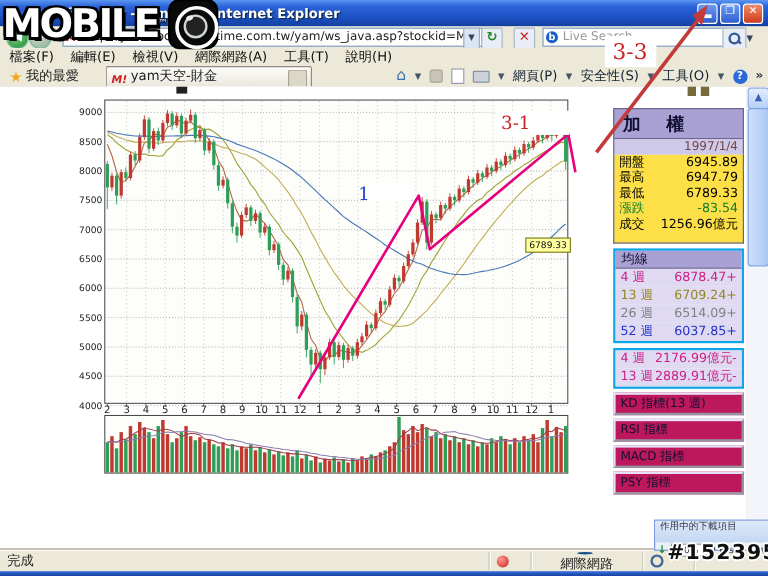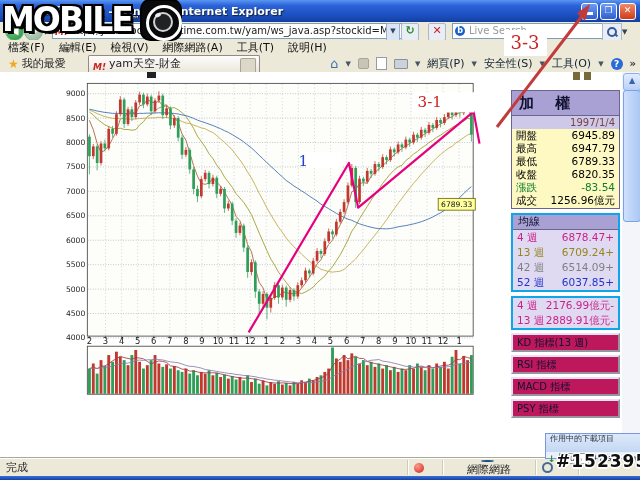--- a/index.html
+++ b/index.html
@@ -71,21 +71,21 @@
   .chartsvg{position:absolute;left:0;top:0;}
   .banner-chip{position:absolute;left:147px;top:0px;width:9px;height:6px;background:#222;}
   .pagetop-icons{position:absolute;left:573px;top:0px;display:flex;gap:4px;}
   .pagetop-icons span{width:7px;height:8px;background:#776a3a;display:inline-block;}
   
   .qpanel{position:absolute;left:511px;top:18px;width:109px;}
   .qtitle{height:24px;line-height:24px;background:#a9a1d3;border:1px solid #6a6490;
     font-size:15px;font-weight:bold;color:#101030;padding-left:7px;letter-spacing:8px;}
   .qdate{height:13px;line-height:13px;background:#cfc9e9;border-left:1px solid #6a6490;
     border-right:1px solid #6a6490;text-align:right;padding-right:4px;font-size:10px;color:#744;}
-  .qrows{background:#fef9c3;border:1px solid #6a6490;border-top:none;padding-bottom:1px;}
+  .qrows{background:#fde047;border:1px solid #6a6490;border-top:none;padding-bottom:8px;}
   .prow{height:13px;line-height:13px;display:flex;justify-content:space-between;
     padding:0 4px;font-size:10.5px;}
   .sec{margin-top:4px;border:2px solid #0ea5e9;}
   .sechdr{height:14px;line-height:14px;background:#a9a1d3;font-size:11px;color:#101030;padding-left:5px;
     border-bottom:1px solid #6a6490;}
   .mrow{height:15px;line-height:15px;display:flex;justify-content:space-between;background:#dfdaf2;
     padding:0 4px;font-size:10.5px;}
   .ibtn{height:15px;line-height:15px;margin-top:3px;background:#be185d;
     border:2px outset #e6e1f6;font-size:10px;color:#101030;padding-left:4px;}
   
@@ -637,44 +637,40 @@
           </div>
         <div class="prow">
             <span>最高</span>
             <span style="color: rgb(0, 0, 0);">6947.79</span>
           </div>
         <div class="prow">
             <span>最低</span>
             <span style="color: rgb(0, 0, 0);">6789.33</span>
           </div>
         <div class="prow">
-            <span>收盤</span>
-            <span style="color: rgb(0, 0, 0);">6820.35</span>
-          </div>
-        <div class="prow">
             <span style="color: rgb(14, 125, 46);">漲跌</span>
             <span style="color: rgb(14, 125, 46);">-83.54</span>
           </div>
         <div class="prow">
             <span>成交</span>
             <span style="color: rgb(0, 0, 0);">1256.96億元</span>
           </div>
       </div>
       <div class="sec">
         <div class="sechdr">均線</div>
         <div class="mrow">
             <span style="color: rgb(204, 34, 136);">4 週</span>
             <span style="color: rgb(204, 34, 136);">6878.47+</span>
           </div>
         <div class="mrow">
             <span style="color: rgb(150, 134, 30);">13 週</span>
             <span style="color: rgb(150, 134, 30);">6709.24+</span>
           </div>
         <div class="mrow">
-            <span style="color: rgb(128, 128, 128);">42 週</span>
+            <span style="color: rgb(128, 128, 128);">26 週</span>
             <span style="color: rgb(128, 128, 128);">6514.09+</span>
           </div>
         <div class="mrow">
             <span style="color: rgb(34, 51, 204);">52 週</span>
             <span style="color: rgb(34, 51, 204);">6037.85+</span>
           </div>
       </div>
       <div class="sec">
         <div class="mrow">
             <span style="color: rgb(204, 34, 136);">4 週</span>

